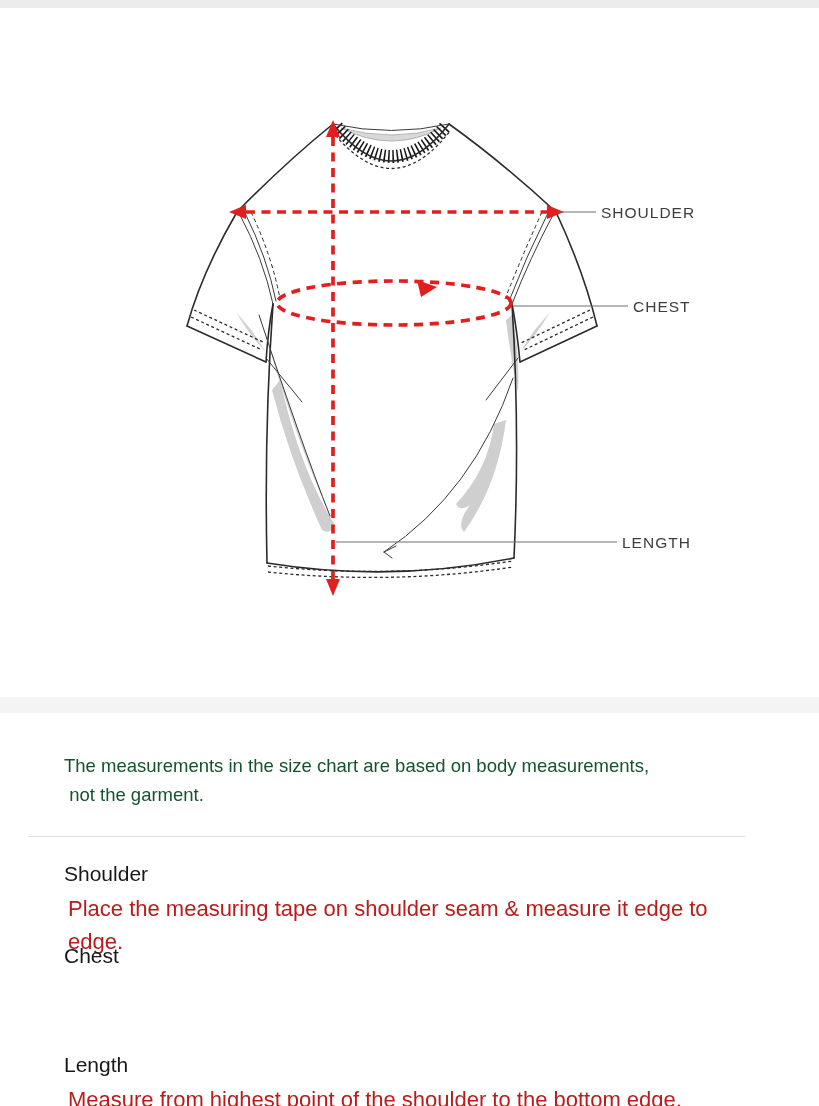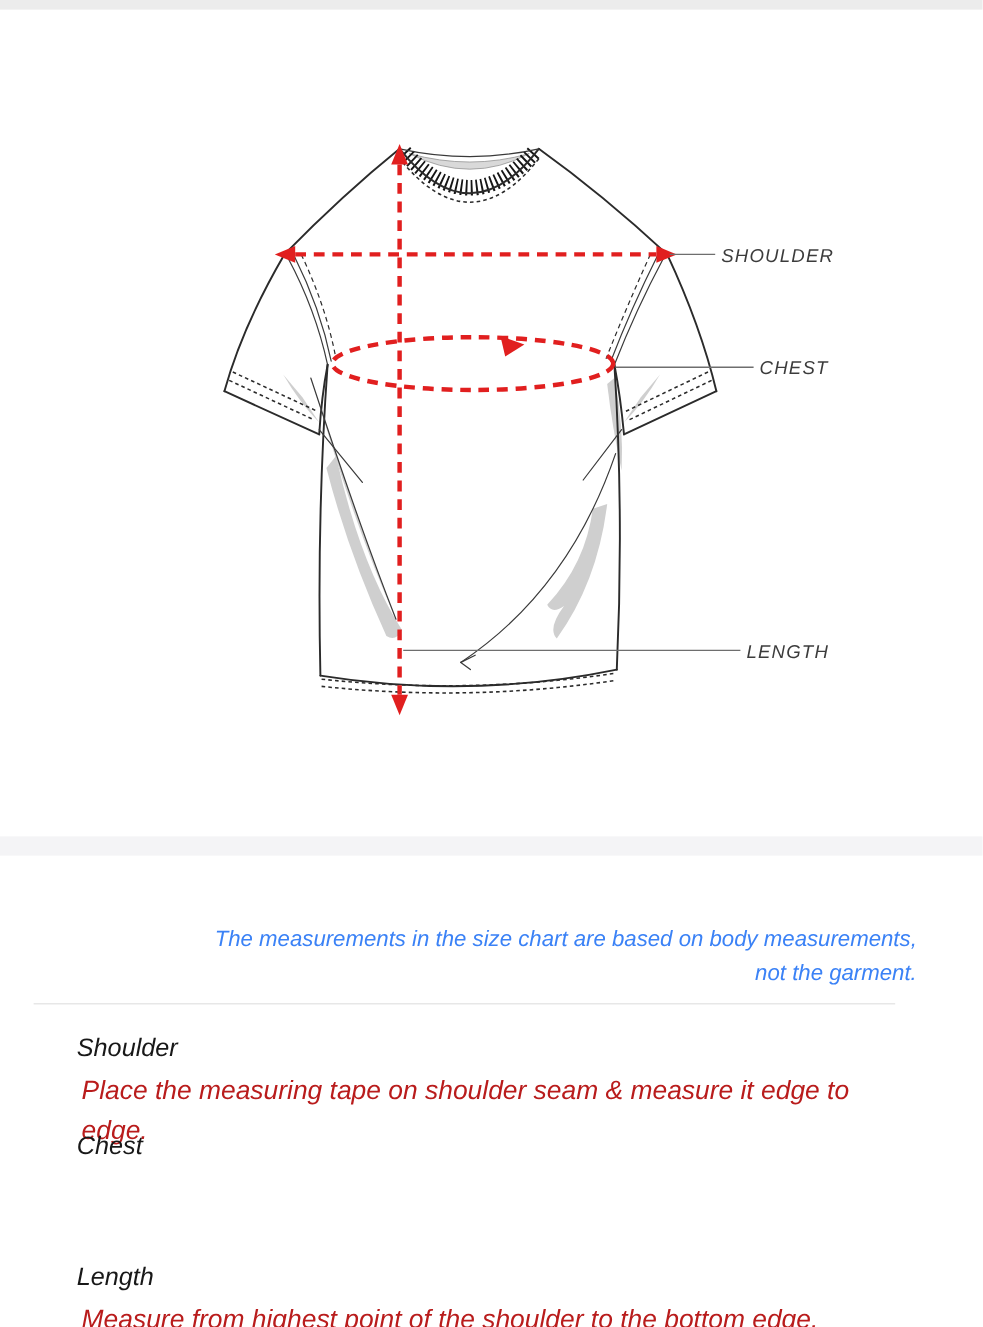--- a/index.html
+++ b/index.html
@@ -1,38 +1,38 @@
 <!DOCTYPE html>
 <html style="--accent: #e11f1f;"><head>
 <meta charset="utf-8">
 <style>
   html,body{margin:0;padding:0;background:#fff;}
   #canvas{
     position:relative;width:819px;height:1106px;background:#ffffff;
-    font-family:"Liberation Sans","DejaVu Sans",sans-serif;overflow:hidden;font-style:italic;
+    font-family:"Liberation Sans","DejaVu Sans",sans-serif;overflow:hidden;
   }
   .top-strip{position:absolute;left:0;top:0;width:819px;height:8px;background:#ececec;}
   .diagram-svg{position:absolute;left:0;top:0;}
   .outline{fill:none;stroke:#2b2b2b;stroke-width:1.6;stroke-linecap:round;}
   .thinline{fill:none;stroke:#3a3a3a;stroke-width:1;stroke-linecap:round;}
   .stitch{fill:none;stroke:#2b2b2b;stroke-width:1.3;stroke-dasharray:3 2.6;}
   .seam-dash{fill:none;stroke:#2b2b2b;stroke-width:1;stroke-dasharray:4 3;}
   .shade{fill:#cfcfcf;stroke:none;}
   .rib{fill:none;stroke:#161616;stroke-width:13;stroke-dasharray:1.6 2.7;}
   .red-line{fill:none;stroke:var(--accent);stroke-width:3.7;stroke-dasharray:9 6.5;}
   .red-fill{fill:var(--accent);stroke:none;}
   .leader{fill:none;stroke:#6e6e6e;stroke-width:1.2;}
   .diagram-label{
     font-family:"Liberation Sans","DejaVu Sans",sans-serif;font-size:15.5px;
     fill:#3c3c3c;letter-spacing:1px;
   }
   .note-band{position:absolute;left:0;top:697px;width:819px;height:16px;background:#f4f4f6;}
   .note-text{
-    position:absolute;left:64px;top:768px;width:700px;
-    font-size:18.5px;line-height:28.5px;color:#3b82f6;white-space:pre-wrap;text-align:right;
+    position:absolute;left:64px;top:752px;width:700px;
+    font-size:18.5px;line-height:28.5px;color:#14532d;white-space:pre-wrap;
   }
   .divider{position:absolute;left:28px;top:836px;width:718px;height:1px;background:#e2e2e2;}
   .section{position:absolute;left:64px;width:672px;}
   .section-heading{font-size:21px;color:#181818;font-weight:400;margin:0 0 6px 0;}
   .section-body{font-size:22px;line-height:33px;color:#b91c1c;margin:4px;}
   #section-shoulder{top:862px;}
   #section-chest{top:944px;}
   #section-length{top:1053px;}
 </style>
 </head>

